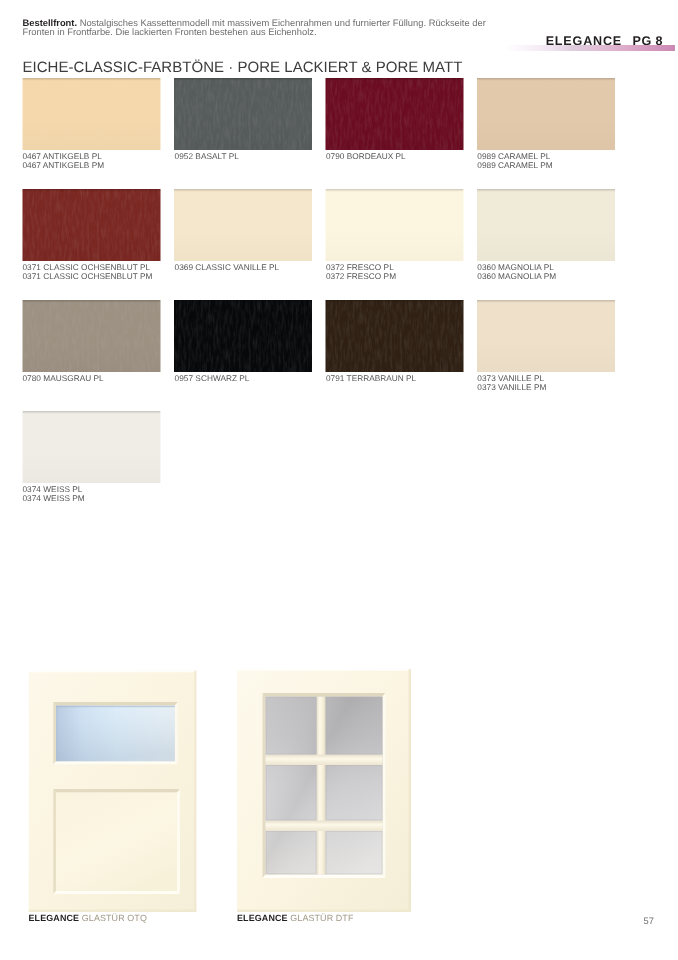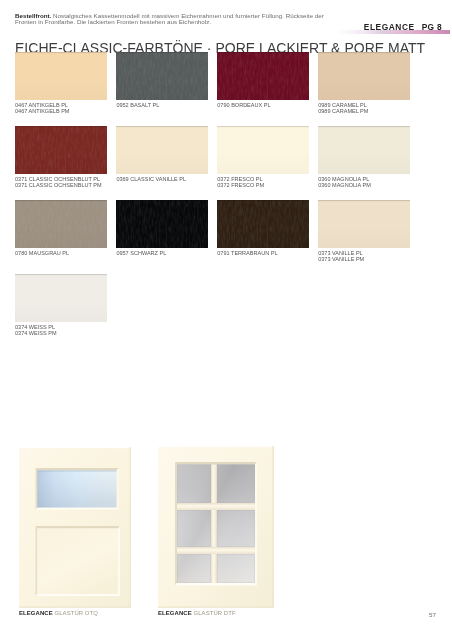--- a/index.html
+++ b/index.html
@@ -21,21 +21,21 @@
               rgb(240,228,240) 28%,
               rgb(222,205,222) 40%,
               rgb(225,190,214) 55%,
               rgb(220,170,200) 72%,
               rgb(209,150,188) 88%,
               rgb(201,137,180) 100%);}
   .brandtxt{position:absolute;left:0;top:9.8px;width:106px;text-align:right;
             font-size:8.4px;font-weight:700;color:#231f20;letter-spacing:.55px;white-space:nowrap;}
   .brandtxt .pg{margin-left:7px;letter-spacing:.3px;}
 
-  .secttitle{position:absolute;left:15px;top:39.5px;font-size:14px;color:#3c3c3c;letter-spacing:.02px;
+  .secttitle{position:absolute;left:15px;top:39.5px;font-size:10px;color:#3c3c3c;letter-spacing:.02px;
              white-space:nowrap;}
 
   
   .grid{position:absolute;left:15px;top:52px;width:422px;height:290px;}
   .cell{position:absolute;width:92px;}
   .sw{width:92px;height:48px;position:relative;overflow:hidden;}
   .sw .grain{position:absolute;inset:0;opacity:.10;mix-blend-mode:soft-light;}
   .sw.dark .grain{opacity:.22;mix-blend-mode:normal;}
   .sw .grain svg{display:block;width:100%;height:100%;}
   .sw .vshade{position:absolute;inset:0;

